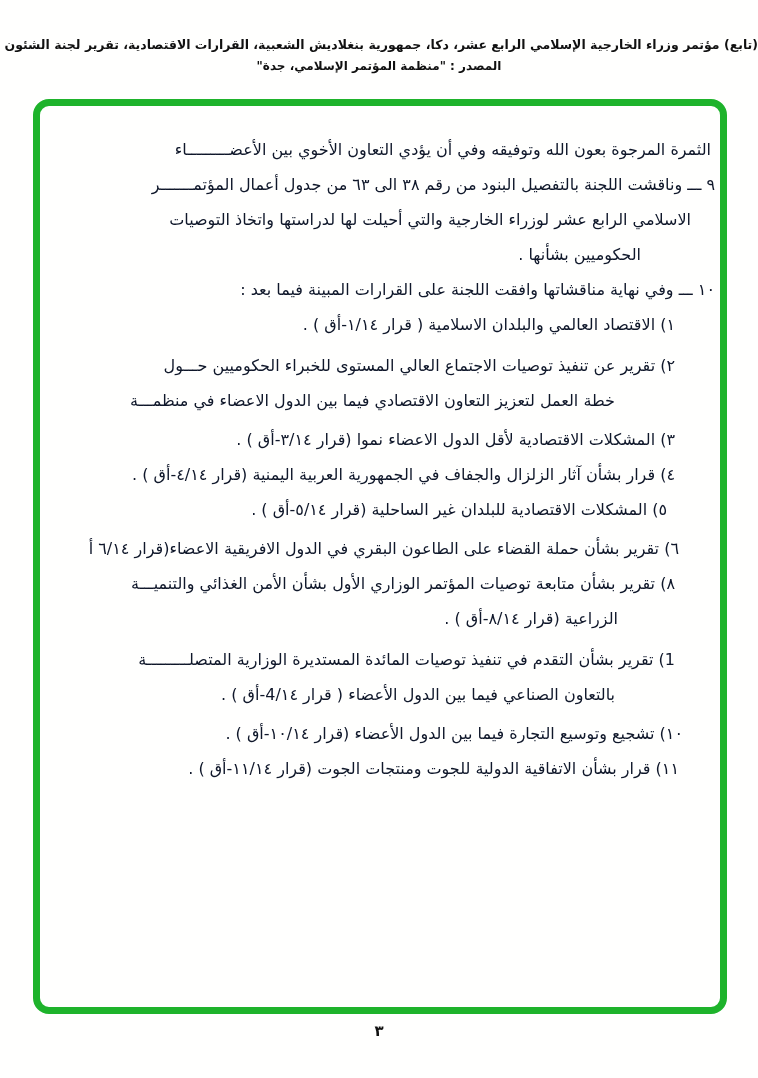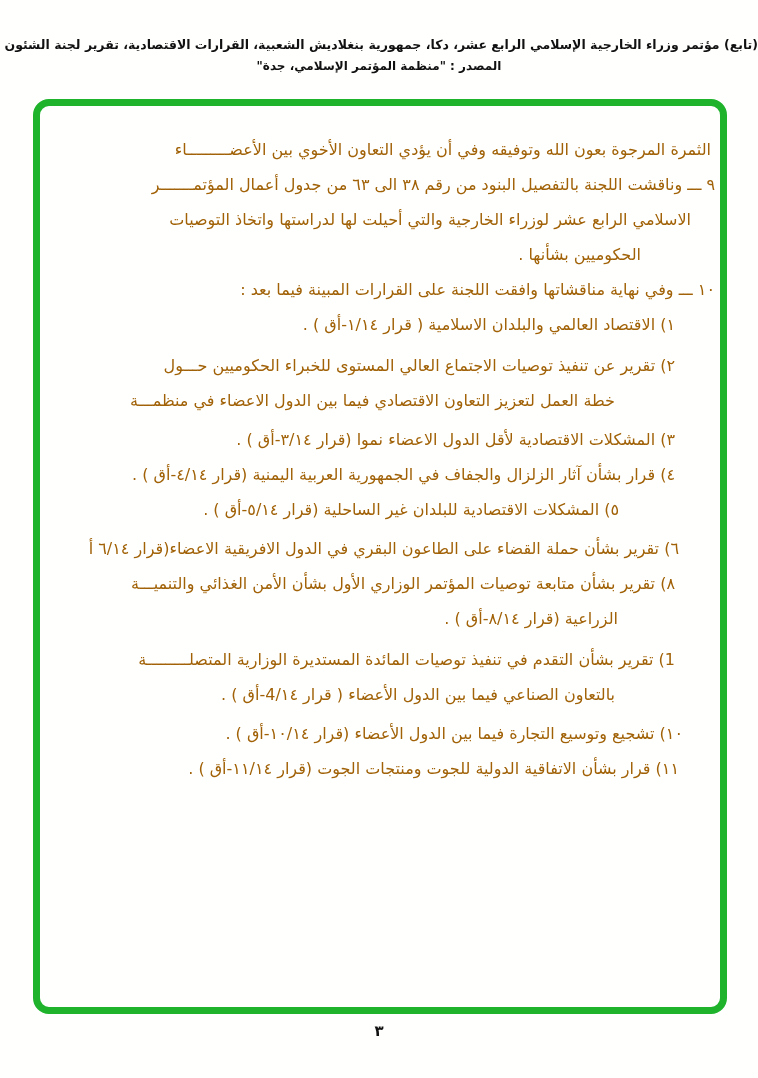--- a/index.html
+++ b/index.html
@@ -54,37 +54,37 @@
     background: transparent;
   }
   
   .content {
     position: absolute;
     left: 47px;
     top: 132px;
     width: 668px;
     direction: rtl;
     text-align: right;
-    color: #a16207;
+    color: #0f172a;
     font-size: 16px;
   }
   .tline {
     line-height: 35px;
     height: 35px;
     white-space: nowrap;
     overflow: visible;
   }
   
   .in0  { margin-right: 4px; }
   .in8  { margin-right: 0px; }
   .in32 { margin-right: 24px; }
   .in40 { margin-right: 32px; }
   .in44 { margin-right: 36px; }
   .in48 { margin-right: 40px; }
-  .in72 { margin-right: 96px; }
+  .in72 { margin-right: 48px; }
   .in82 { margin-right: 74px; }
   .in105{ margin-right: 97px; }
   .in108{ margin-right: 100px; }
   .in130{ margin-right: 122px; }
   .in150{ margin-right: 142px; }
   .g8 { margin-top: 8px; }
   .g6 { margin-top: 6px; }
   .g4 { margin-top: 4px; }
   
   .page-number {

